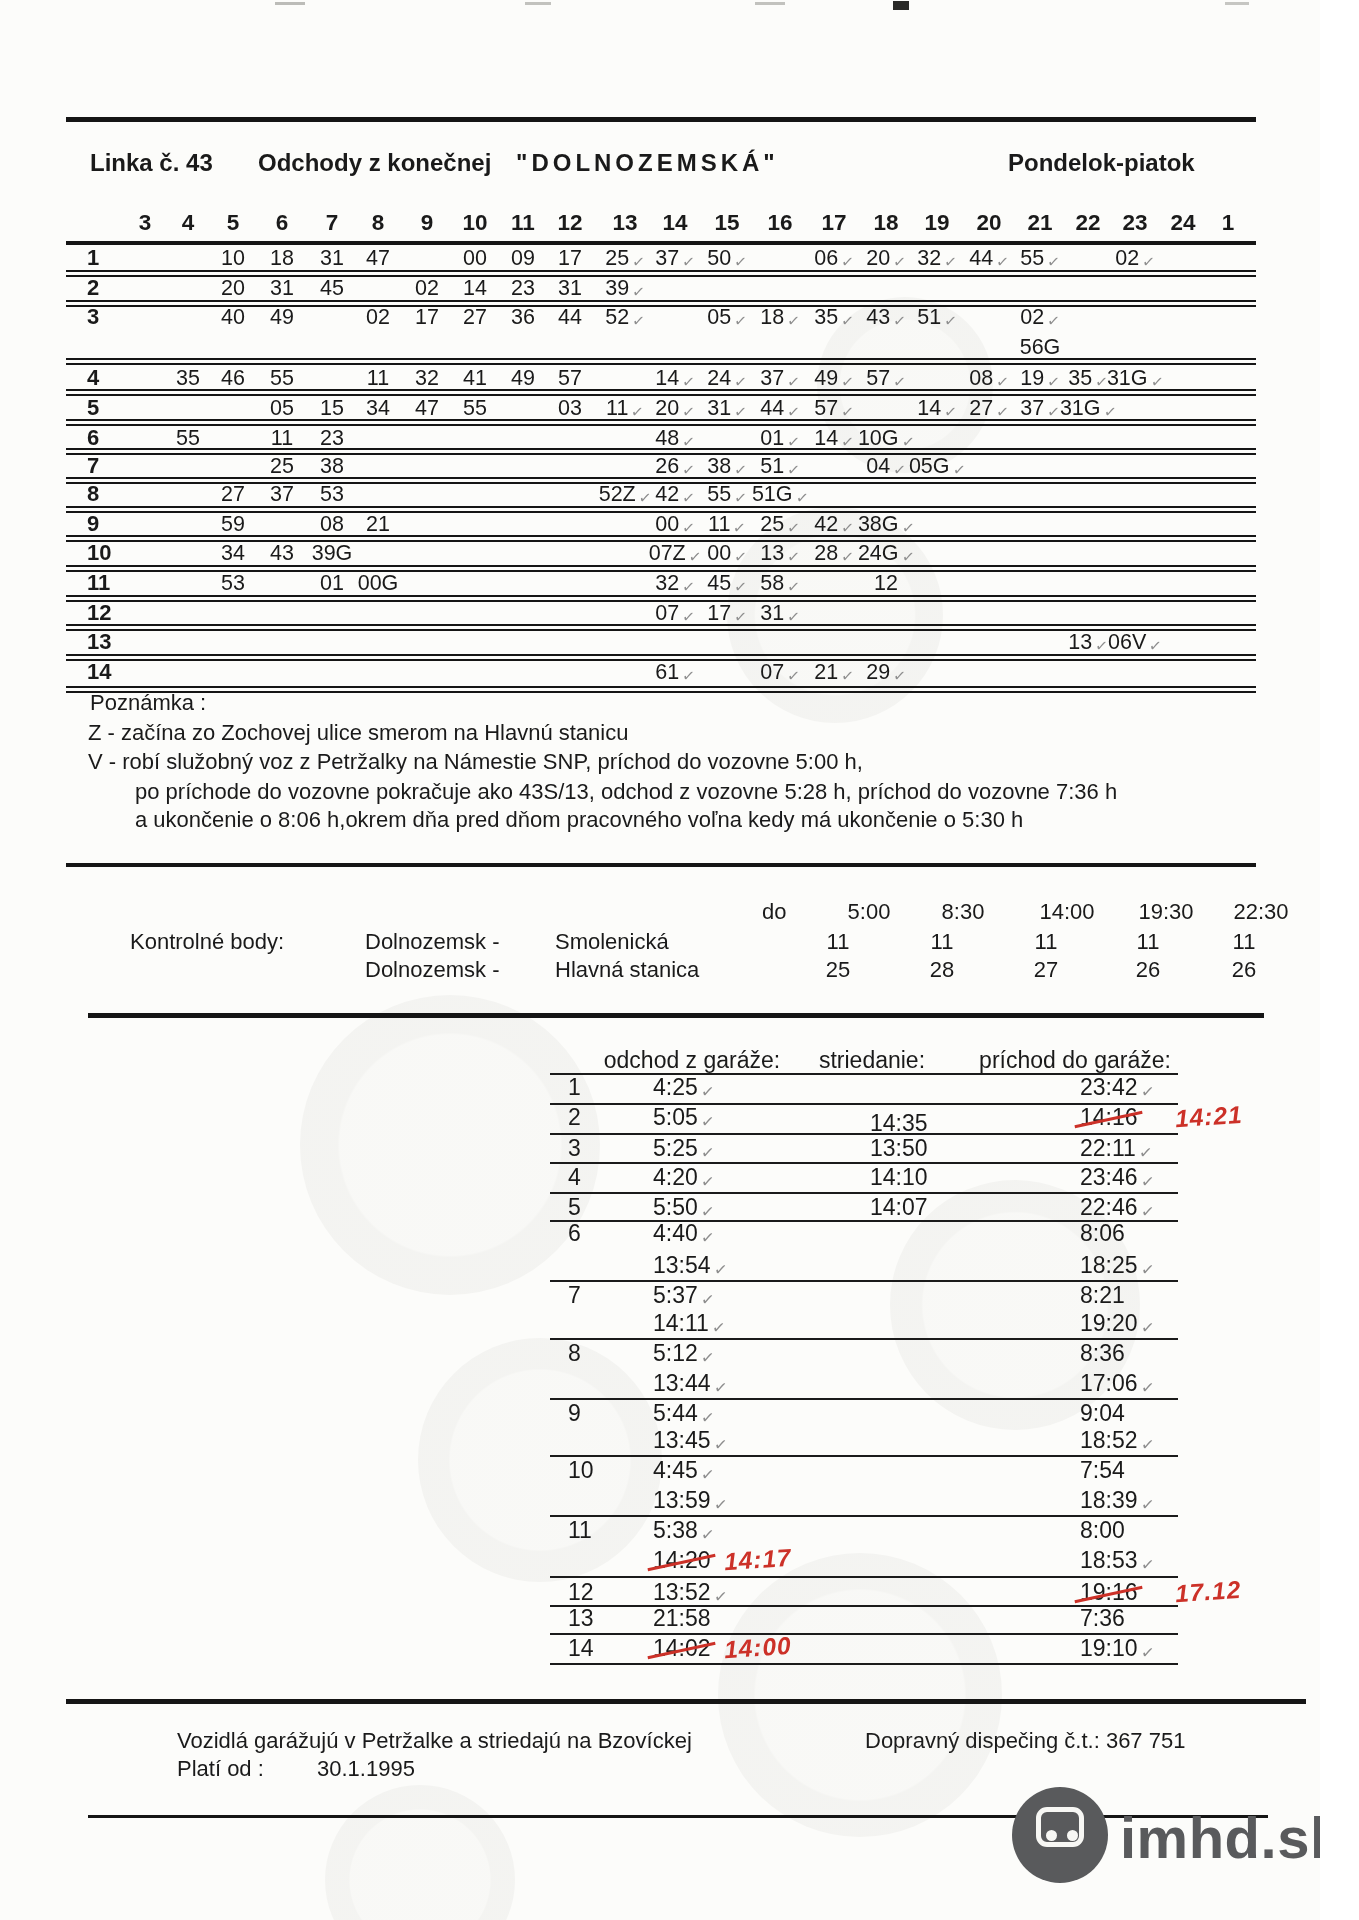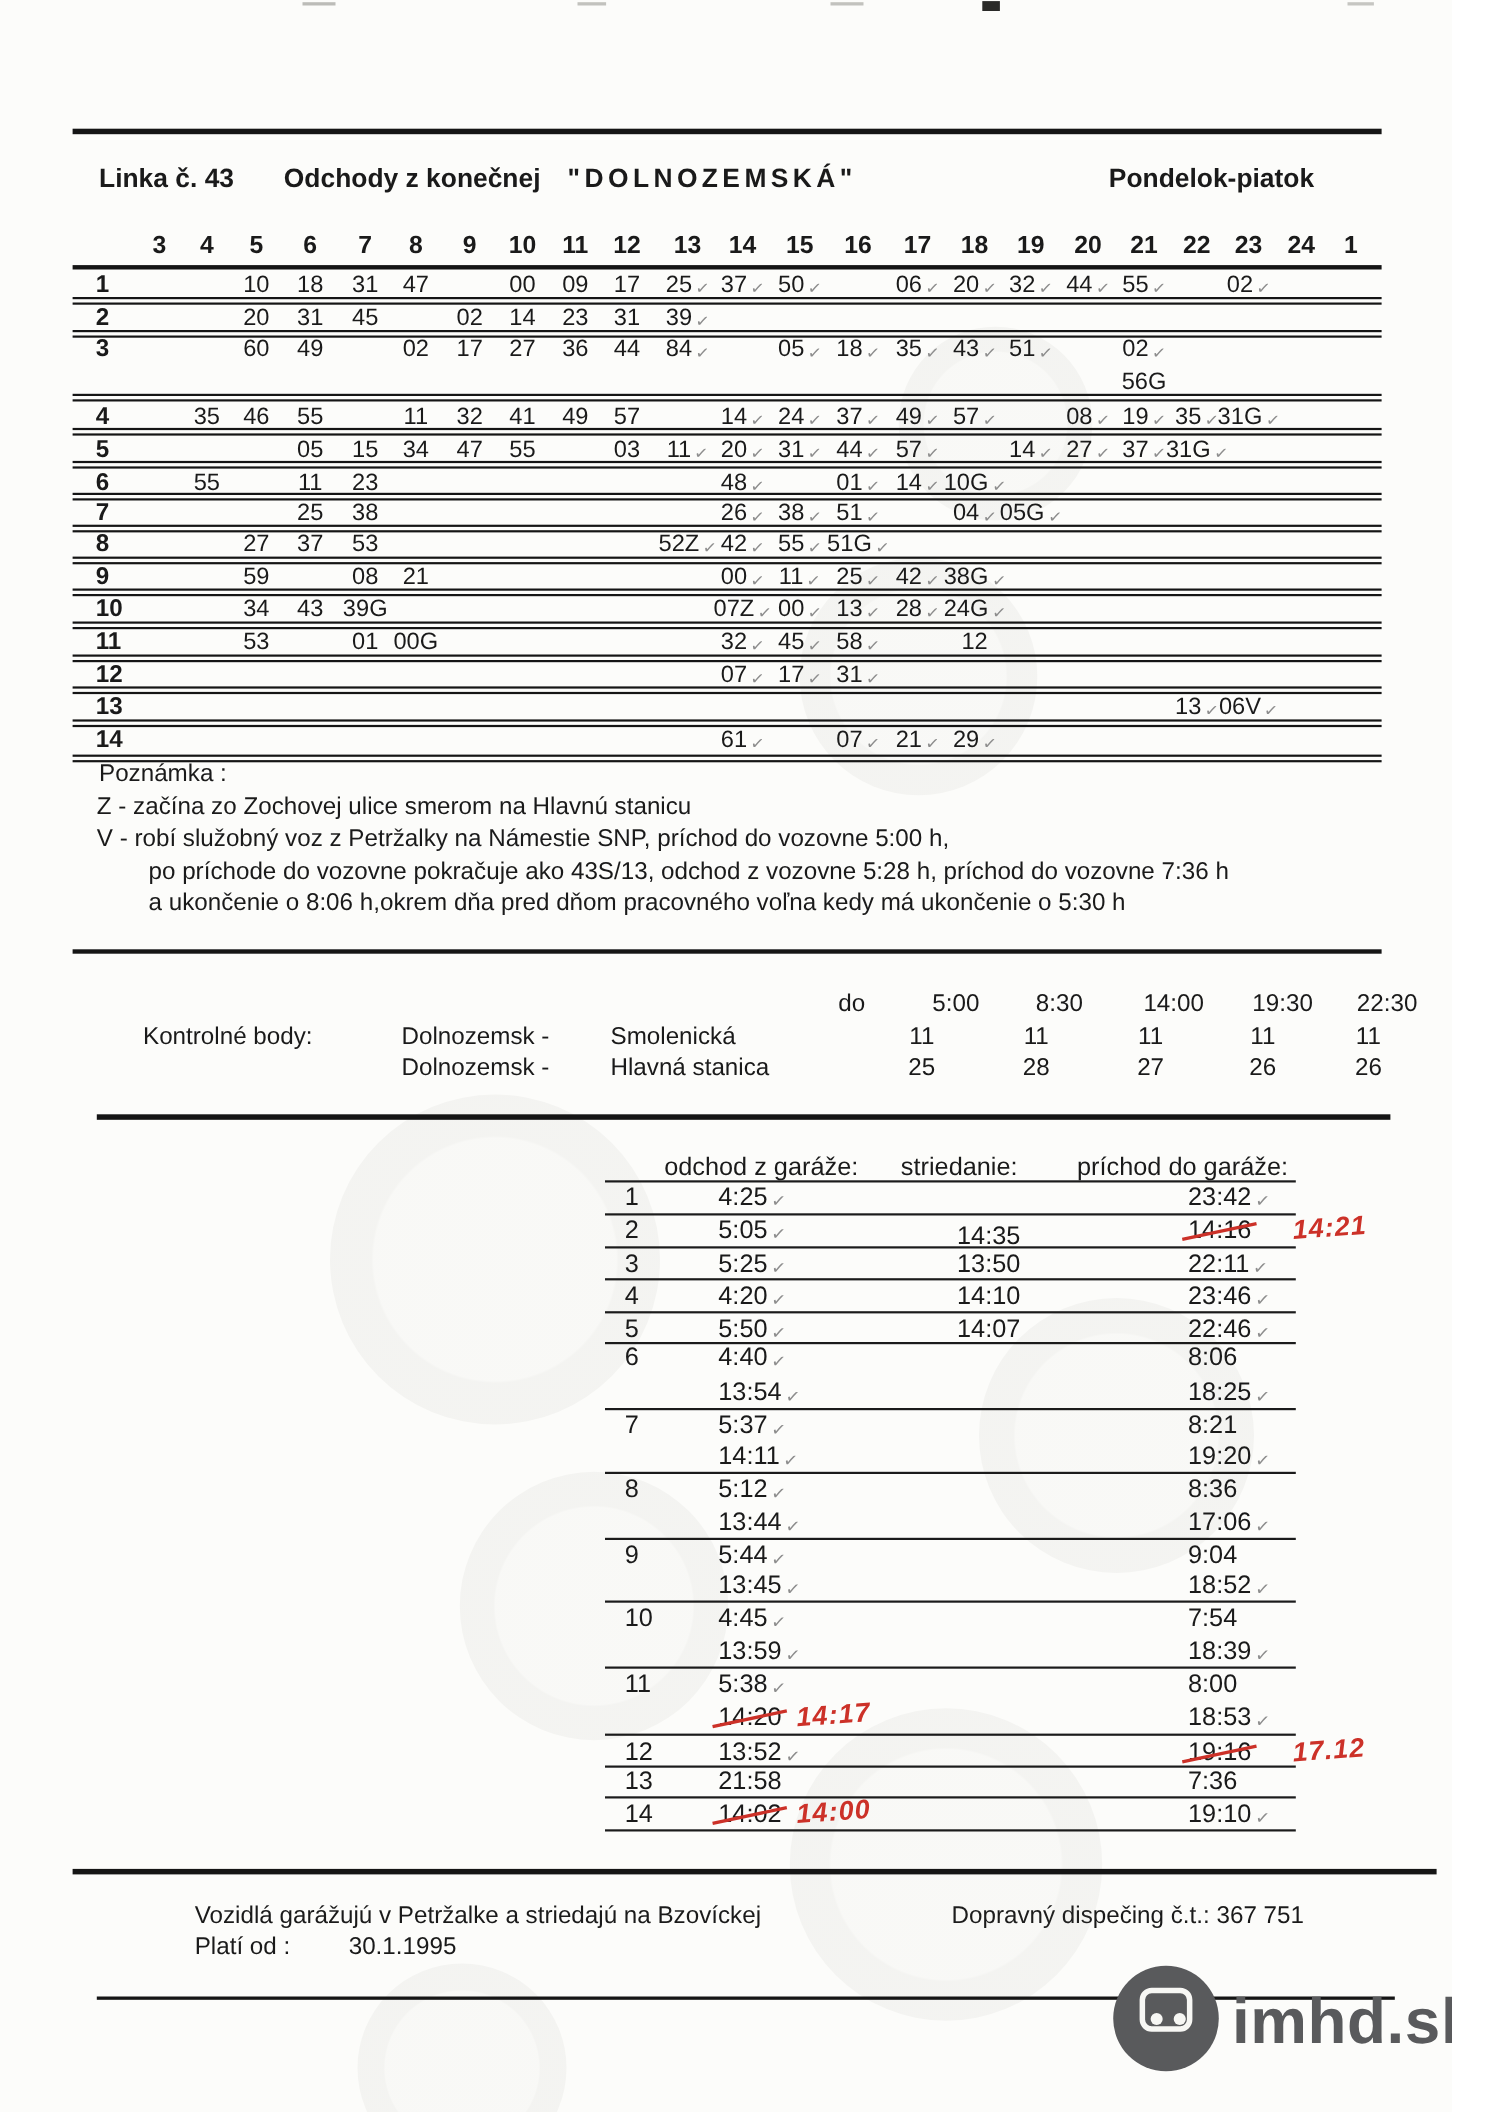--- a/index.html
+++ b/index.html
@@ -146,28 +146,28 @@
     <div class="t rownum" style="left: 87px; top: 275px;"><span>2</span></div>
     <div class="t cell c" style="left: 233px; top: 275px;"><span>20</span></div>
     <div class="t cell c" style="left: 282px; top: 275px;"><span>31</span></div>
     <div class="t cell c" style="left: 332px; top: 275px;"><span>45</span></div>
     <div class="t cell c" style="left: 427px; top: 275px;"><span>02</span></div>
     <div class="t cell c" style="left: 475px; top: 275px;"><span>14</span></div>
     <div class="t cell c" style="left: 523px; top: 275px;"><span>23</span></div>
     <div class="t cell c" style="left: 570px; top: 275px;"><span>31</span></div>
     <div class="t cell c" style="left: 625px; top: 275px;"><span>39</span><span class="check">✓</span></div>
     <div class="t rownum" style="left: 87px; top: 304px;"><span>3</span></div>
-    <div class="t cell c" style="left: 233px; top: 304px;"><span>60</span></div>
+    <div class="t cell c" style="left: 233px; top: 304px;"><span>40</span></div>
     <div class="t cell c" style="left: 282px; top: 304px;"><span>49</span></div>
     <div class="t cell c" style="left: 378px; top: 304px;"><span>02</span></div>
     <div class="t cell c" style="left: 427px; top: 304px;"><span>17</span></div>
     <div class="t cell c" style="left: 475px; top: 304px;"><span>27</span></div>
     <div class="t cell c" style="left: 523px; top: 304px;"><span>36</span></div>
     <div class="t cell c" style="left: 570px; top: 304px;"><span>44</span></div>
-    <div class="t cell c" style="left: 625px; top: 304px;"><span>84</span><span class="check">✓</span></div>
+    <div class="t cell c" style="left: 625px; top: 304px;"><span>52</span><span class="check">✓</span></div>
     <div class="t cell c" style="left: 727px; top: 304px;"><span>05</span><span class="check">✓</span></div>
     <div class="t cell c" style="left: 780px; top: 304px;"><span>18</span><span class="check">✓</span></div>
     <div class="t cell c" style="left: 834px; top: 304px;"><span>35</span><span class="check">✓</span></div>
     <div class="t cell c" style="left: 886px; top: 304px;"><span>43</span><span class="check">✓</span></div>
     <div class="t cell c" style="left: 937px; top: 304px;"><span>51</span><span class="check">✓</span></div>
     <div class="t cell c" style="left: 1040px; top: 304px;"><span>02</span><span class="check">✓</span></div>
     <div class="t cell c" style="left: 1040px; top: 334px;"><span>56G</span></div>
     <div class="t rownum" style="left: 87px; top: 365px;"><span>4</span></div>
     <div class="t cell c" style="left: 188px; top: 365px;"><span>35</span></div>
     <div class="t cell c" style="left: 233px; top: 365px;"><span>46</span></div>

